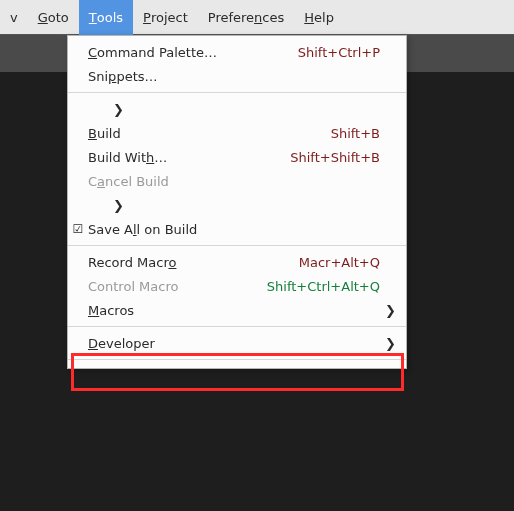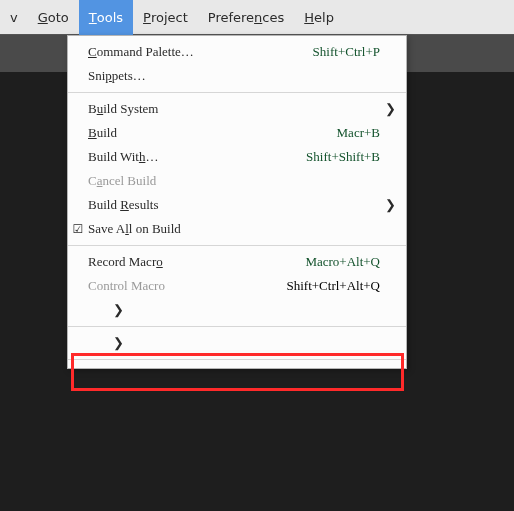--- a/index.html
+++ b/index.html
@@ -48,39 +48,38 @@
       box-shadow: 2px 2px 6px rgba(0,0,0,0.25);
       padding: 4px 0;
     }
     .menu-item {
       display: flex;
       align-items: center;
       padding: 4px 10px 4px 0;
       color: #2b2b2b;
       cursor: pointer;
       min-height: 24px;
-      font-family: Liberation Serif, serif;
     }
     .menu-item.disabled { color: #9a9a9a; cursor: default; align-items: flex-end; }
     .menu-check {
       width: 20px;
       display: flex;
       justify-content: center;
       align-items: center;
       font-size: 12px;
       flex-shrink: 0;
     }
     .menu-label { flex: 1; }
     .menu-label .ul { text-decoration: underline; }
     .menu-shortcut {
-      color: #14532d;
+      color: #7f1d1d;
       padding-left: 20px;
       white-space: nowrap;
     }
-    .menu-item.disabled .menu-shortcut { color: #000000; }
+    .menu-item.disabled .menu-shortcut { color: #15803d; }
     .menu-sub {
       width: 16px;
       text-align: right;
       font-size: 13px;
       flex-shrink: 0;
     }
     .menu-sep {
       height: 1px;
       background: #d6d6d6;
       margin: 4px 0;
@@ -117,74 +116,74 @@
     </div>
     <div class="menu-item">
       <span class="menu-check"></span>
       <span class="menu-label">Sni<span class="ul">p</span>pets…</span>
       <span class="menu-shortcut"></span>
       <span class="menu-sub"></span>
     </div>
     <div class="menu-sep"></div>
     <div class="menu-item">
       <span class="menu-check"></span>
-      <span class="menu-label">B<span class="ul">u</span>ild System</span>
       <span class="menu-shortcut"></span>
       <span class="menu-sub">❯</span>
     </div>
     <div class="menu-item">
       <span class="menu-check"></span>
       <span class="menu-label"><span class="ul">B</span>uild</span>
-      <span class="menu-shortcut">Macr+B</span>
+      <span class="menu-shortcut">Shift+B</span>
       <span class="menu-sub"></span>
     </div>
     <div class="menu-item">
       <span class="menu-check"></span>
       <span class="menu-label">Build Wit<span class="ul">h</span>…</span>
       <span class="menu-shortcut">Shift+Shift+B</span>
       <span class="menu-sub"></span>
     </div>
     <div class="menu-item disabled">
       <span class="menu-check"></span>
       <span class="menu-label">C<span class="ul">a</span>ncel Build</span>
       <span class="menu-shortcut"></span>
       <span class="menu-sub"></span>
     </div>
     <div class="menu-item">
       <span class="menu-check"></span>
-      <span class="menu-label">Build <span class="ul">R</span>esults</span>
       <span class="menu-shortcut"></span>
       <span class="menu-sub">❯</span>
     </div>
     <div class="menu-item">
       <span class="menu-check">☑</span>
       <span class="menu-label">Save A<span class="ul">l</span>l on Build</span>
       <span class="menu-shortcut"></span>
       <span class="menu-sub"></span>
     </div>
     <div class="menu-sep"></div>
     <div class="menu-item">
       <span class="menu-check"></span>
       <span class="menu-label">Record Macr<span class="ul">o</span></span>
-      <span class="menu-shortcut">Macro+Alt+Q</span>
+      <span class="menu-shortcut">Macr+Alt+Q</span>
       <span class="menu-sub"></span>
     </div>
     <div class="menu-item disabled">
       <span class="menu-check"></span>
       <span class="menu-label">Control Macro</span>
       <span class="menu-shortcut">Shift+Ctrl+Alt+Q</span>
       <span class="menu-sub"></span>
     </div>
     <div class="menu-item">
       <span class="menu-check"></span>
+      <span class="menu-label"><span class="ul">M</span>acros</span>
       <span class="menu-shortcut"></span>
       <span class="menu-sub">❯</span>
     </div>
     <div class="menu-sep"></div>
     <div class="menu-item">
       <span class="menu-check"></span>
+      <span class="menu-label"><span class="ul">D</span>eveloper</span>
       <span class="menu-shortcut"></span>
       <span class="menu-sub">❯</span>
     </div>
     <div class="menu-sep"></div>
   </div>
 
 <div class="annot"></div>
 
 </body></html>

